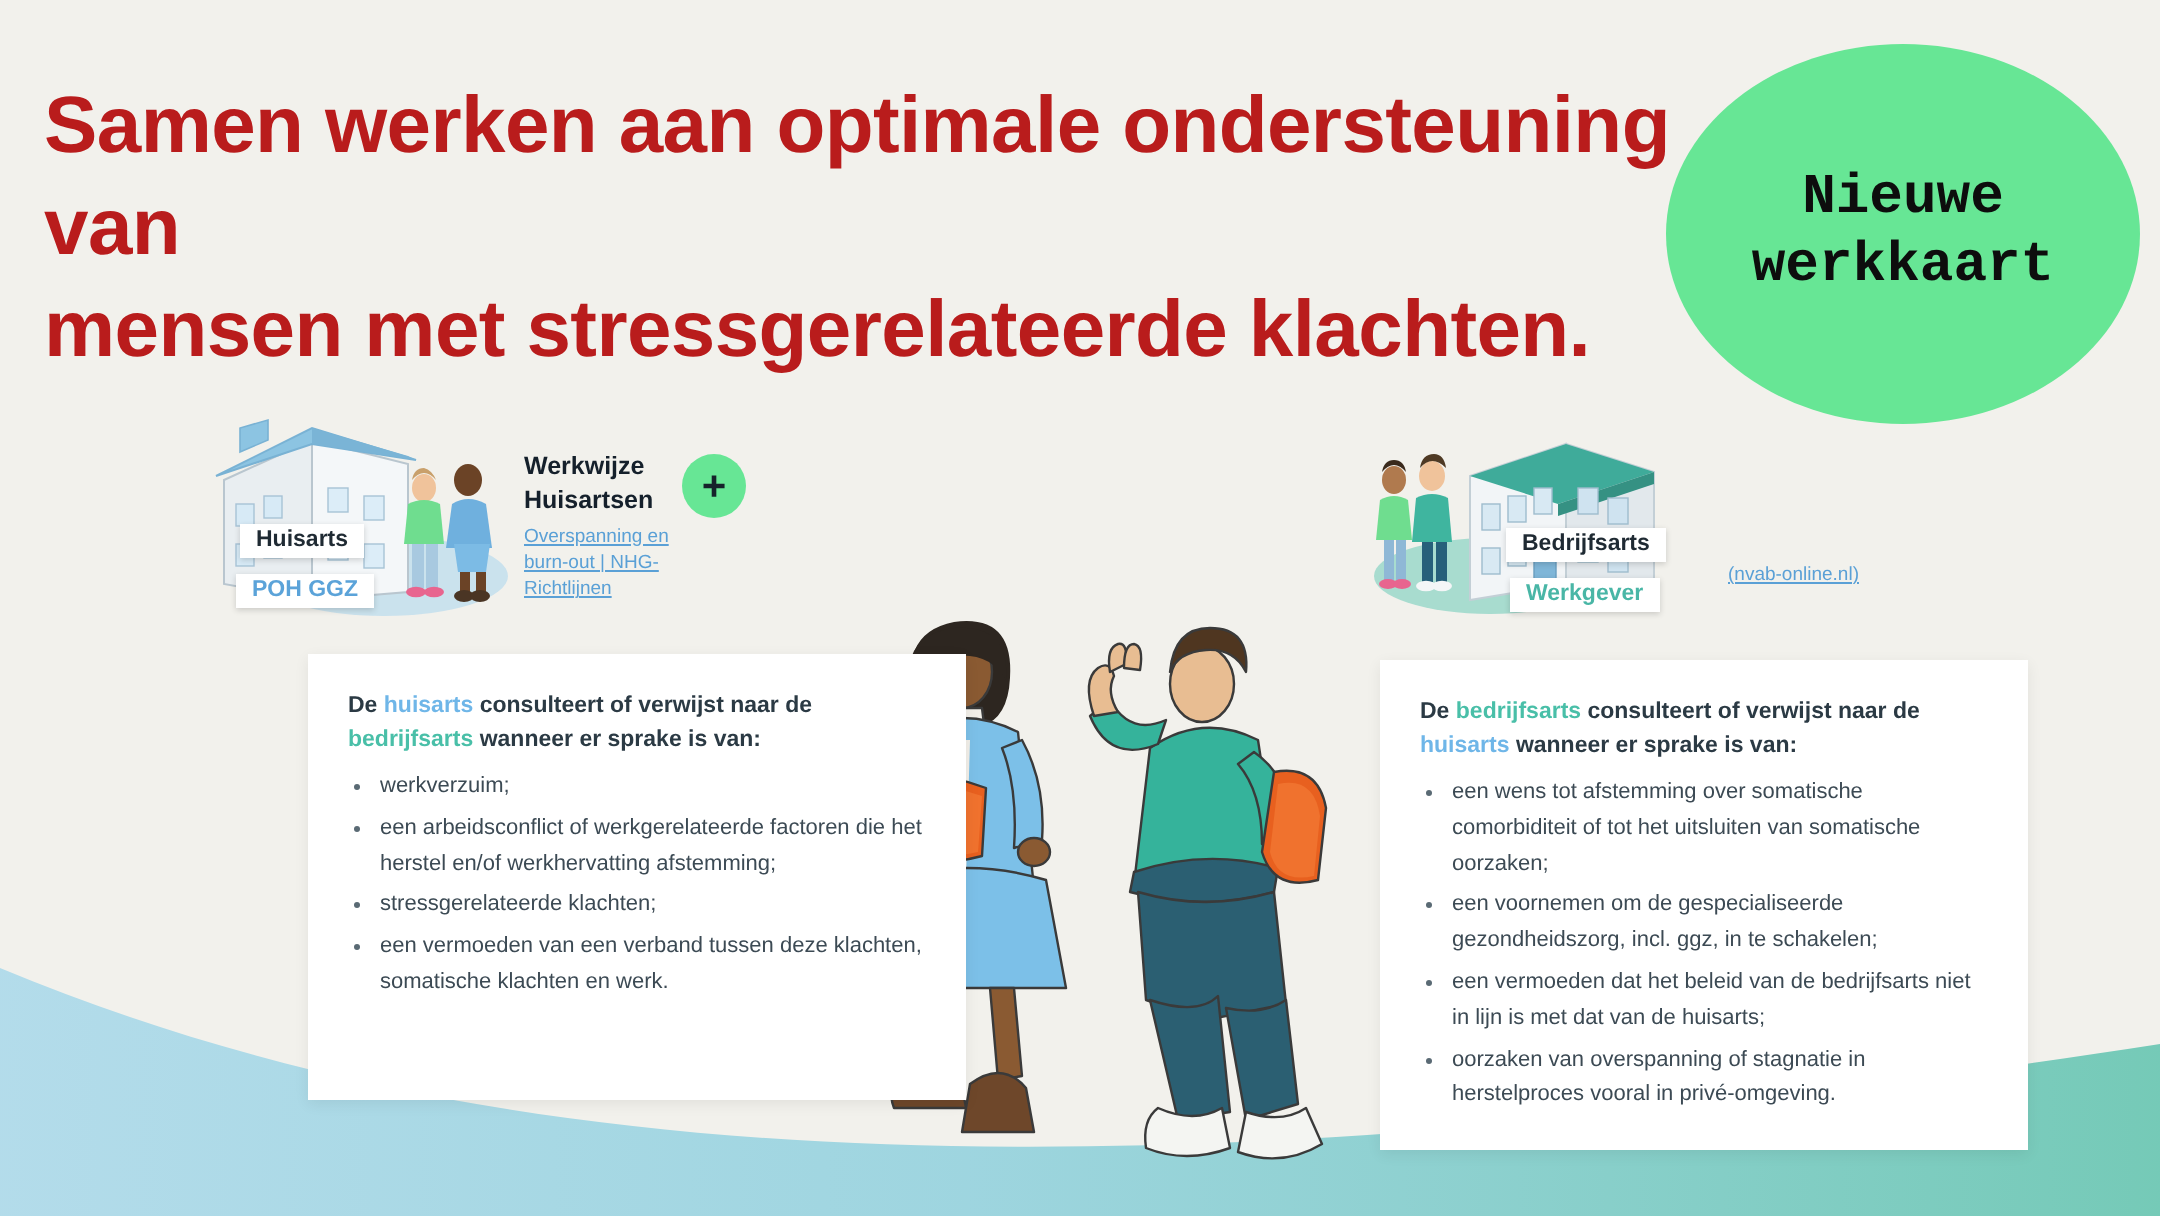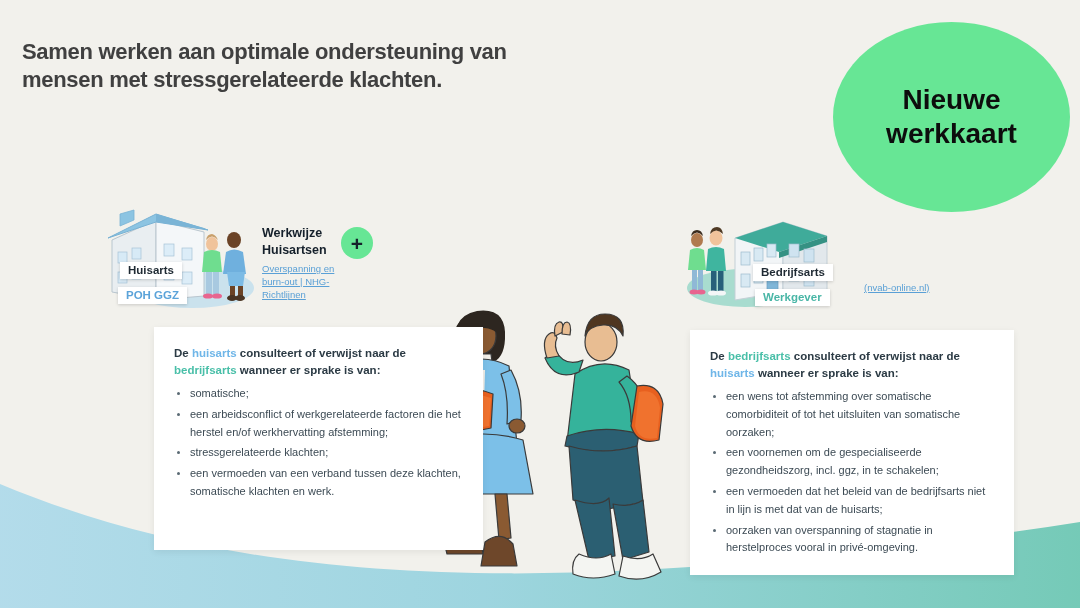--- a/index.html
+++ b/index.html
@@ -8,37 +8,38 @@
     background:#f2f1ec;
     font-family:"Liberation Sans", sans-serif;
     overflow:hidden;
     position:relative;
   }
   .stage{position:absolute;left:0;top:0;width:1080px;height:608px;overflow:hidden;}
 
   
   .title{
     position:absolute;left:22px;top:38px;width:830px;
-    font-size:22px;line-height:1.28;
-    font-weight:bold;color:#404040;
+    font-size:40px;line-height:1.28;
+    font-weight:bold;color:#b91c1c;
     letter-spacing:-0.3px;
     font-family:"Liberation Sans", sans-serif;
   }
   .title .l2{display:block;}
 
   
   .badge{
     position:absolute;left:833px;top:22px;width:237px;height:190px;
     border-radius:50%;
     background:#67e695;
     display:flex;align-items:center;justify-content:center;
   }
   .badge-text{
     text-align:center;font-size:28px;font-weight:bold;color:#0d0d0d;
     line-height:1.22;
+    font-family:Liberation Mono, monospace;
   }
 
   
   .path-arc{position:absolute;left:0;top:470px;width:1080px;height:140px;}
 
   
   .scene{position:absolute;}
   .scene-left{left:100px;top:196px;width:160px;height:115px;}
   .scene-right{left:683px;top:196px;width:170px;height:118px;}
 
@@ -273,21 +274,21 @@
       <path d="M222,86 q22,-4 26,18 l-4,36 q-22,6 -28,-14 z" fill="#e8601f"></path>
       <path d="M224,92 q18,-4 21,16 l-3,30 q-18,4 -22,-12 z" fill="#f0722e" stroke="none"></path>
     </g>
   </svg>
 
   <div class="infobox box-left">
     <p class="box-lead">
       <span>De </span><span class="hl-hui">huisarts</span><span> consulteert of verwijst naar de </span><span class="hl-bed">bedrijfsarts</span><span> wanneer er sprake is van:</span>
     </p>
     <ul class="box-list">
-      <li>somatische;</li>
+      <li>werkverzuim;</li>
       <li>een arbeidsconflict of werkgerelateerde factoren die het herstel en/of werkhervatting afstemming;</li>
       <li>stressgerelateerde klachten;</li>
       <li>een vermoeden van een verband tussen deze klachten, somatische klachten en werk.</li>
     </ul>
   </div>
 
   <div class="infobox box-right">
     <p class="box-lead">
       <span>De </span><span class="hl-bed">bedrijfsarts</span><span> consulteert of verwijst naar de </span><span class="hl-hui">huisarts</span><span> wanneer er sprake is van:</span>
     </p>

